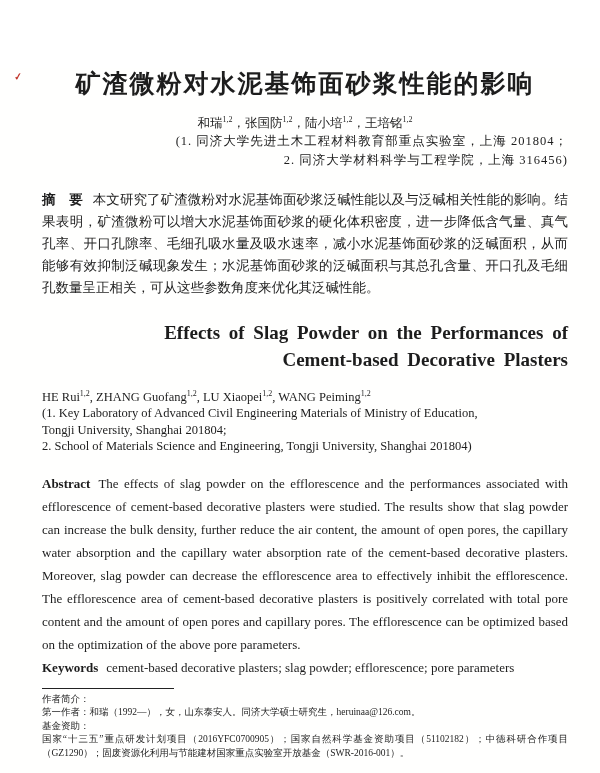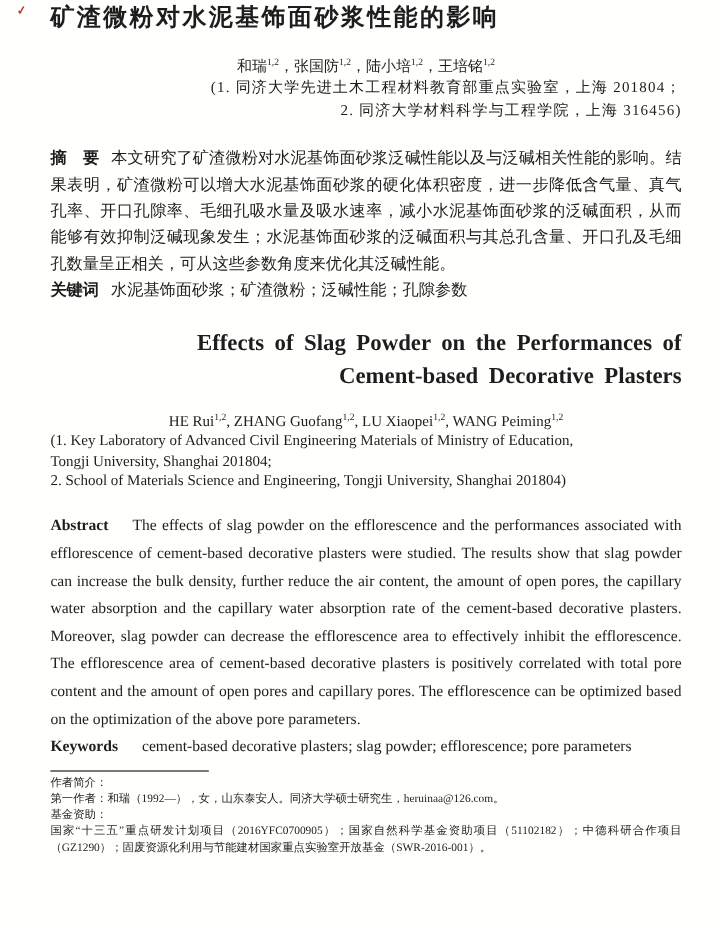--- a/index.html
+++ b/index.html
@@ -15,24 +15,25 @@
     width:600px; height:773px;
     padding:0 32px 0 42px;
     background:#fffffe;
   }
   .corner-mark {
     position:absolute; left:14px; top:3px;
     color:#c03228; font-size:10px; font-weight:bold;
     transform:rotate(-8deg);
   }
   .cn-title {
-    text-align:left;
+    margin-top:68px;
+    text-align:center;
     font-family:"Liberation Sans","DejaVu Sans",sans-serif;
     font-weight:700;
-    font-size:20px; line-height:30px;
+    font-size:25px; line-height:30px;
     letter-spacing:2px;
   }
   .cn-authors {
     margin-top:13px;
     text-align:center;
     font-size:12.5px; line-height:17px;
   }
   .cn-authors sup, .en-authors sup { font-size:8px; }
   .cn-affil {
     text-align:right;
@@ -51,32 +52,31 @@
   }
   .en-title {
     margin-top:20px;
     text-align:right;
     font-weight:700;
     font-size:19px; line-height:27px;
     word-spacing:4px;
   }
   .en-authors {
     margin-top:13px;
-    text-align:center;
     font-size:12.5px; line-height:16px;
   }
   .en-affil {
     font-size:12.5px; line-height:16.5px;
   }
   .en-abstract-block { margin-top:17px; }
   .en-abstract, .en-keywords {
     font-size:13px; line-height:23px;
     text-align:justify;
   }
-  .label-en { font-weight:700; margin-right:20px; }
+  .label-en { font-weight:700; margin-right:8px; }
   .footnote-rule {
     margin-top:9px;
     width:132px; height:0;
     border-top:1.5px solid #222;
   }
   .footnotes {
     margin-top:4px;
     font-size:9.5px; line-height:13.5px;
     text-align:justify;
   }
@@ -92,21 +92,20 @@
 
   <div class="cn-authors">
     <span><span>和瑞</span><sup>1,2</sup></span><span>，</span><span><span>张国防</span><sup>1,2</sup></span><span>，</span><span><span>陆小培</span><sup>1,2</sup></span><span>，</span><span><span>王培铭</span><sup>1,2</sup></span>
   </div>
 
   <div class="cn-affil">(1. 同济大学先进土木工程材料教育部重点实验室，上海  201804；</div>
   <div class="cn-affil">2. 同济大学材料科学与工程学院，上海  316456)</div>
 
   <div class="cn-abstract-block">
     <p class="cn-abstract"><span class="label-cn">摘　要</span><span>本文研究了矿渣微粉对水泥基饰面砂浆泛碱性能以及与泛碱相关性能的影响。结果表明，矿渣微粉可以增大水泥基饰面砂浆的硬化体积密度，进一步降低含气量、真气孔率、开口孔隙率、毛细孔吸水量及吸水速率，减小水泥基饰面砂浆的泛碱面积，从而能够有效抑制泛碱现象发生；水泥基饰面砂浆的泛碱面积与其总孔含量、开口孔及毛细孔数量呈正相关，可从这些参数角度来优化其泛碱性能。</span></p>
-    <p class="cn-keywords"><span class="label-cn">关键词</span><span>水泥基饰面砂浆；矿渣微粉；泛碱性能；孔隙参数</span></p>
   </div>
 
   <h2 class="en-title">
     <span>Effects of Slag Powder on the Performances of</span><br>
     <span>Cement-based Decorative Plasters</span>
   </h2>
 
   <div class="en-authors">
     <span><span>HE Rui</span><sup>1,2</sup></span><span>, </span><span><span>ZHANG Guofang</span><sup>1,2</sup></span><span>, </span><span><span>LU Xiaopei</span><sup>1,2</sup></span><span>, </span><span><span>WANG Peiming</span><sup>1,2</sup></span>
   </div>

